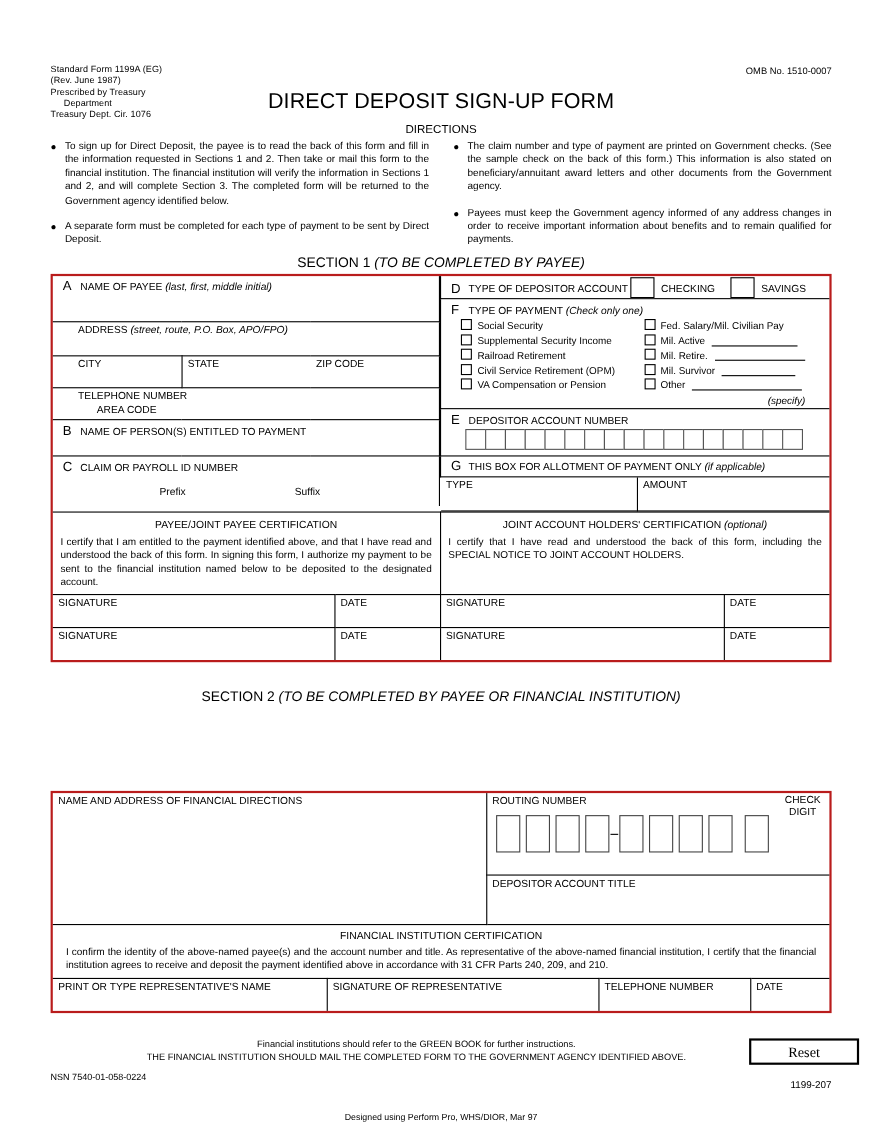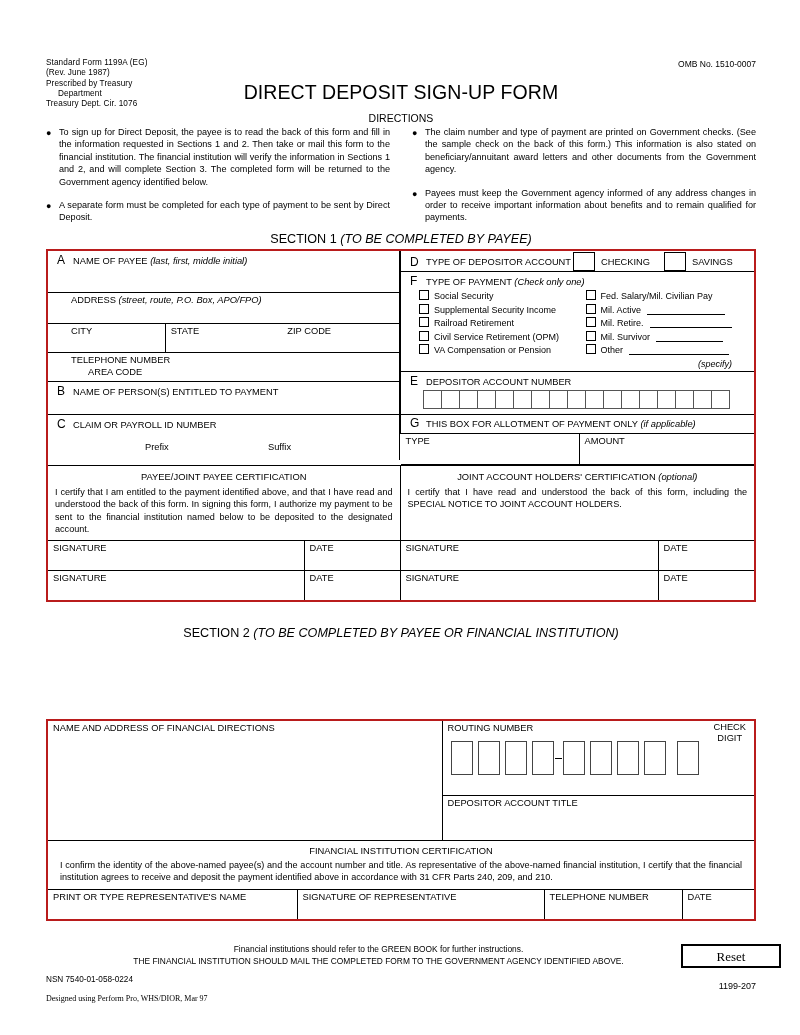--- a/index.html
+++ b/index.html
@@ -534,16 +534,16 @@
     <div class="footnote-c">THE FINANCIAL INSTITUTION SHOULD MAIL THE COMPLETED FORM TO THE GOVERNMENT AGENCY IDENTIFIED ABOVE.</div>
   </div>
 
   <button class="reset-btn" style="left:681px; top:944px; width:100px; height:24px;">Reset</button>
 
   <div class="block" style="left:46px; top:973px; width:710px;">
     <div style="position:relative; height:14px;">
       <div style="position:absolute; left:0; top:2px; font-size:8.2px;">NSN 7540-01-058-0224</div>
       <div style="position:absolute; right:0; top:8px; font-size:9px;">1199-207</div>
     </div>
-    <div style="text-align:left; font-size:8px; margin-top:7px;font-family:Liberation Serif, serif;">Designed using Perform Pro, WHS/DIOR, Mar 97</div>
+    <div style="text-align:center; font-size:8px; margin-top:24px;">Designed using Perform Pro, WHS/DIOR, Mar 97</div>
   </div>
 
 </div>
 
 </body></html>

